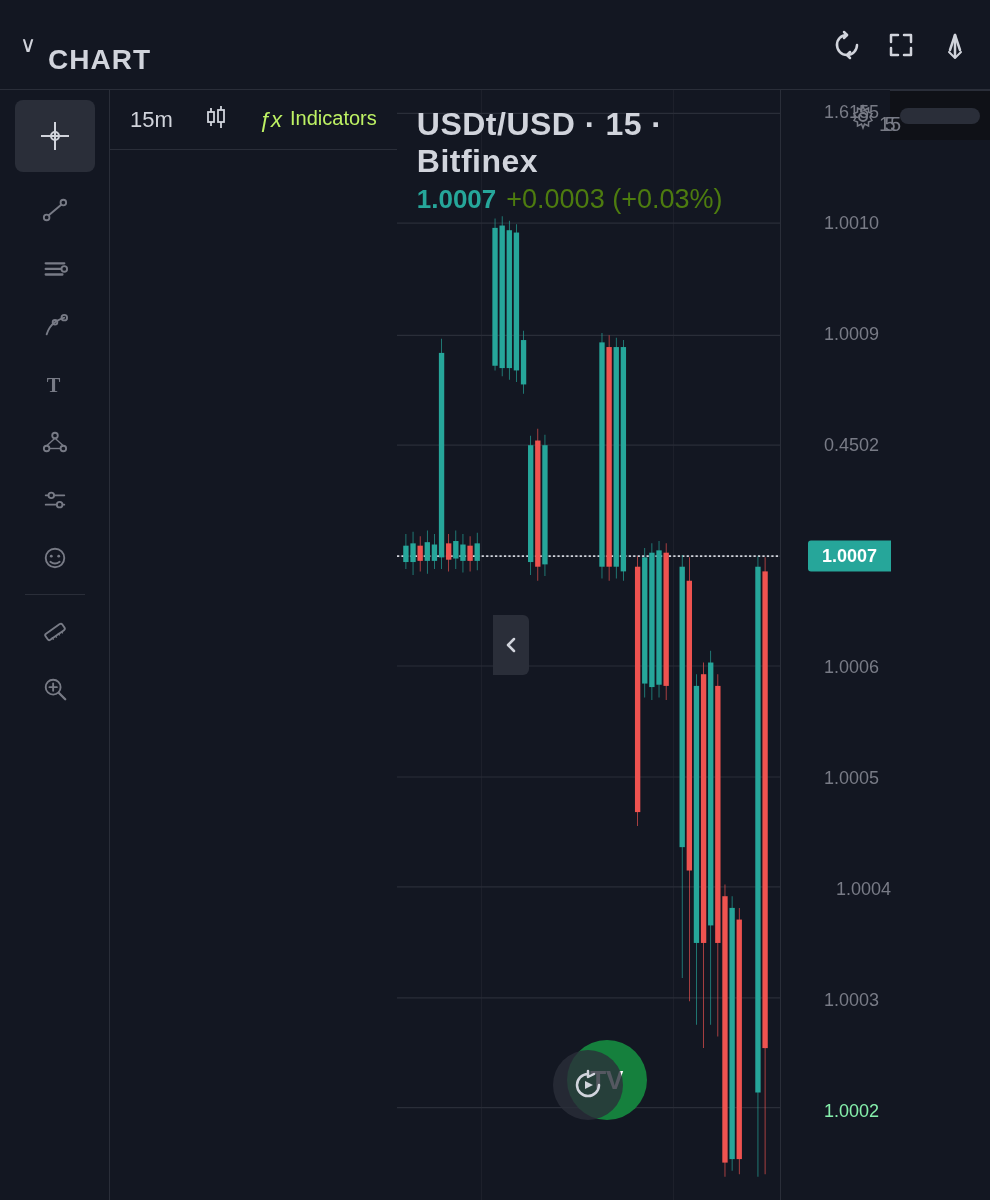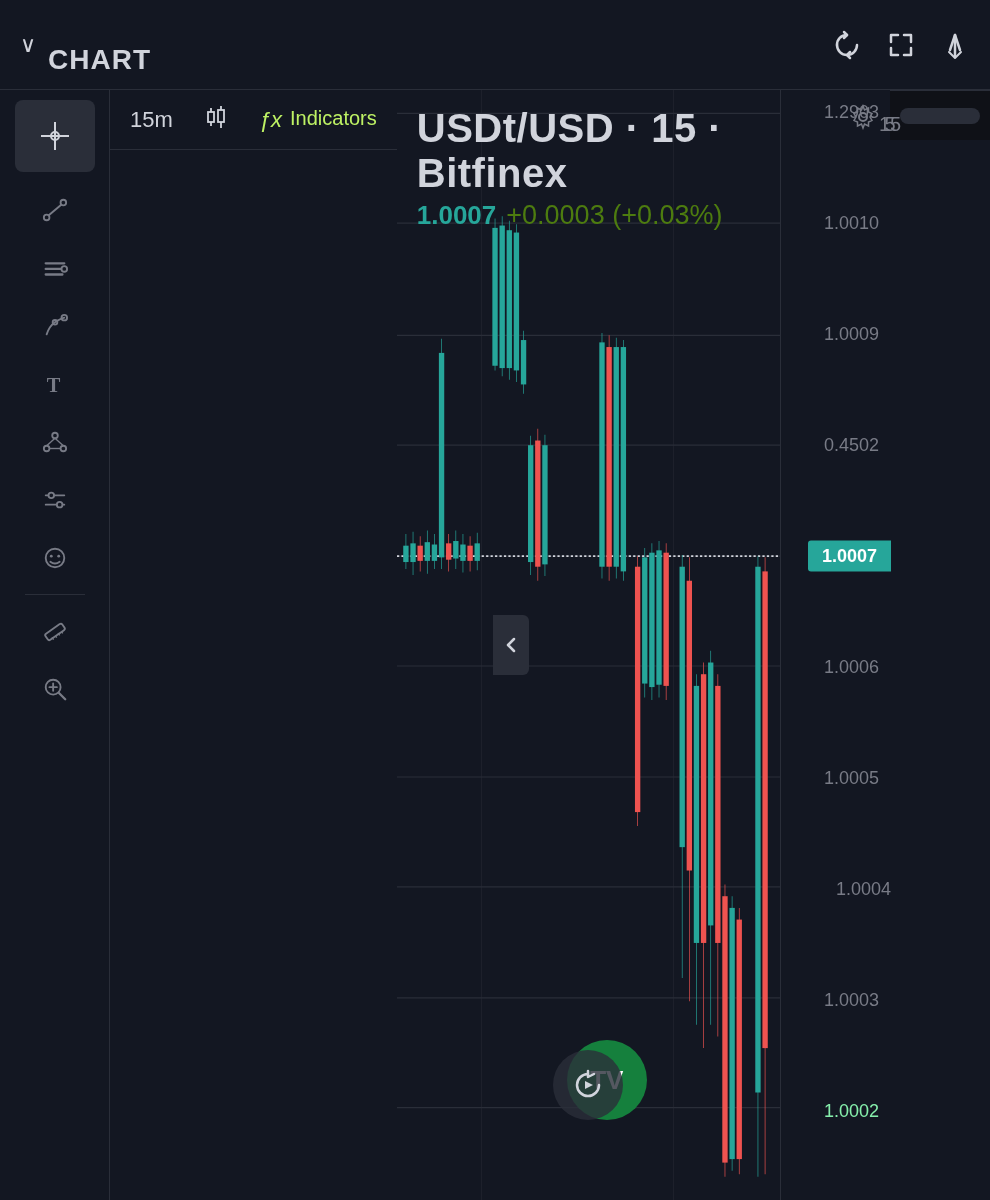--- a/index.html
+++ b/index.html
@@ -173,21 +173,21 @@
 
     
     .symbol-info {
       position: absolute;
       top: 16px;
       left: 20px;
       z-index: 10;
     }
 
     .symbol-name {
-      font-size: 40px;
+      font-size: 32px;
       font-weight: 700;
       color: #d1d4dc;
       letter-spacing: 0.5px;
     }
 
     .symbol-price-row {
       display: flex;
       align-items: center;
       gap: 10px;
       margin-top: 4px;
@@ -647,21 +647,21 @@
             <path d="M17 6 C11 6 6 11 6 17 C6 23 11 28 17 28 C23 28 28 23 28 17" stroke="#d1d4dc" stroke-width="2.5" stroke-linecap="round" fill="none"></path>
             <polyline points="17,3 17,9 23,6" fill="none" stroke="#d1d4dc" stroke-width="2.5" stroke-linecap="round" stroke-linejoin="round"></polyline>
             <polygon points="14,13 22,17 14,21" fill="#d1d4dc"></polygon>
           </svg>
         </div>
       </div>
 
       <div class="y-axis">
         <div class="y-axis-labels" style="width:110px; position:relative; height:100%;">
 
-        <span style="position: absolute; top: 2%; right: 12px; font-size: 18px; transform: translateY(-50%); color: rgb(120, 123, 134);">1.2903</span>
+        <span style="position: absolute; top: 2%; right: 12px; font-size: 18px; transform: translateY(-50%); color: rgb(120, 123, 134);">1.6155</span>
             <span style="position: absolute; top: 12%; right: 12px; font-size: 18px; transform: translateY(-50%); color: rgb(120, 123, 134);">1.0010</span>
             <span style="position: absolute; top: 22%; right: 12px; font-size: 18px; transform: translateY(-50%); color: rgb(120, 123, 134);">1.0009</span>
             <span style="position: absolute; top: 32%; right: 12px; font-size: 18px; transform: translateY(-50%); color: rgb(120, 123, 134);">0.4502</span>
             <span style="position: absolute; top: 42%; right: 0px; font-size: 18px; transform: translateY(-50%); background: rgb(38, 166, 154); color: rgb(255, 255, 255); font-weight: 600; padding: 5px 14px; border-radius: 3px 0px 0px 3px;">1.0007</span>
             <span style="position: absolute; top: 52%; right: 12px; font-size: 18px; transform: translateY(-50%); color: rgb(120, 123, 134);">1.0006</span>
             <span style="position: absolute; top: 62%; right: 12px; font-size: 18px; transform: translateY(-50%); color: rgb(120, 123, 134);">1.0005</span>
             <span style="position: absolute; top: 72%; right: 0; font-size: 18px; transform: translateY(-50%); color: rgb(120, 123, 134);">1.0004</span>
             <span style="position: absolute; top: 82%; right: 12px; font-size: 18px; transform: translateY(-50%); color: rgb(120, 123, 134);">1.0003</span>
             <span style="position: absolute; top: 92%; right: 12px; font-size: 18px; transform: translateY(-50%); color: #86efac;">1.0002</span>
           </div>

